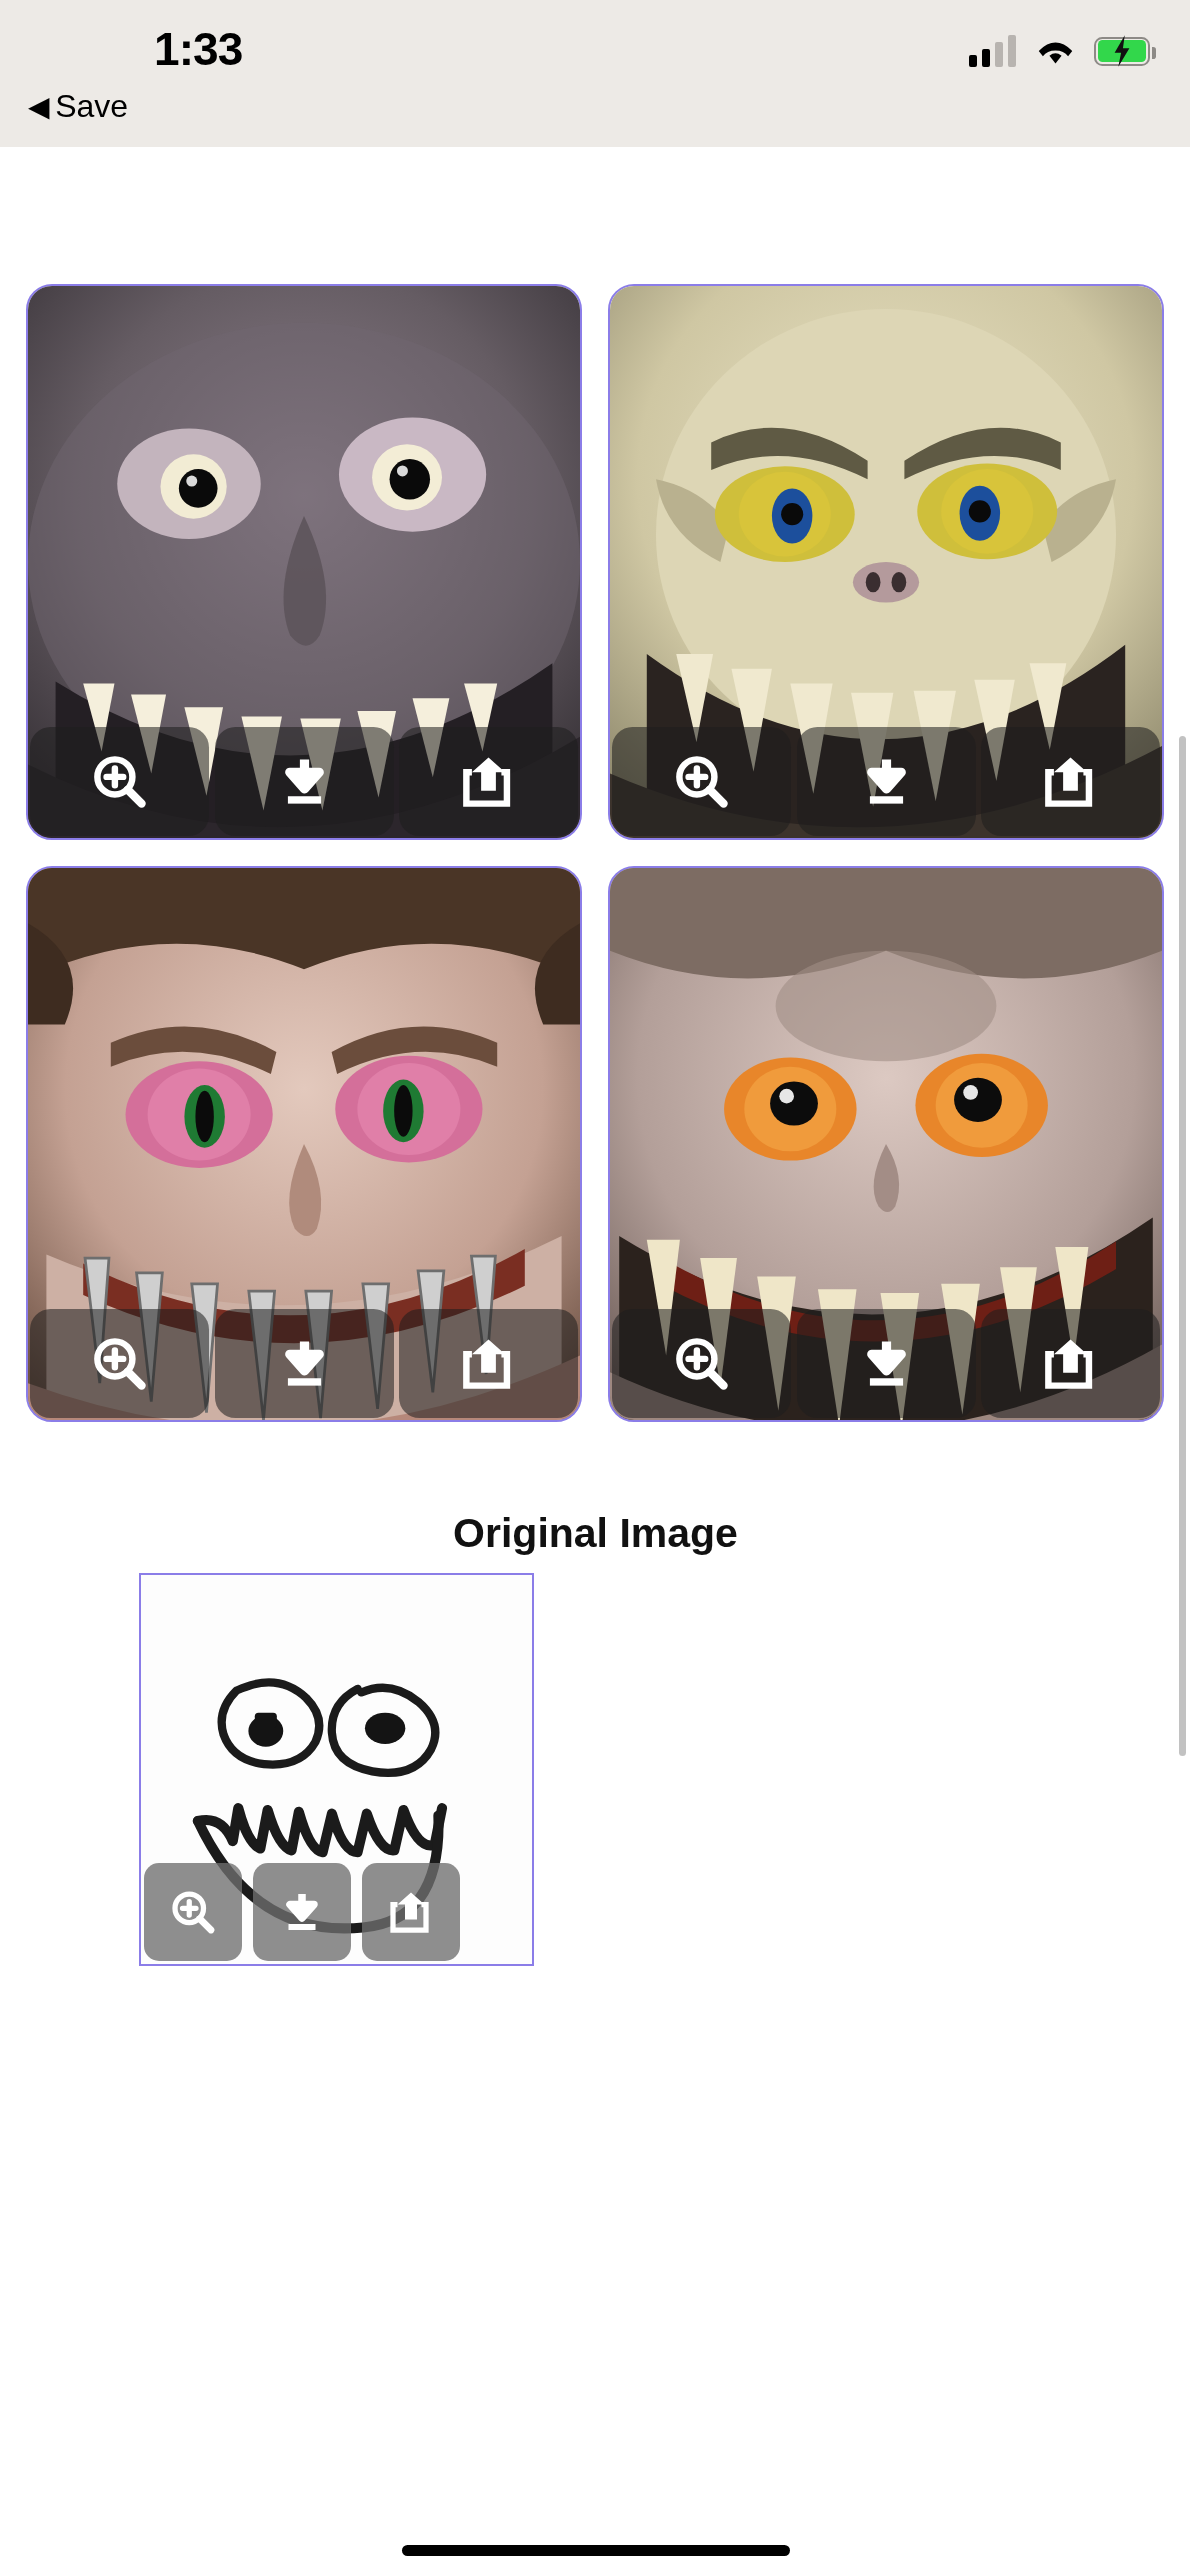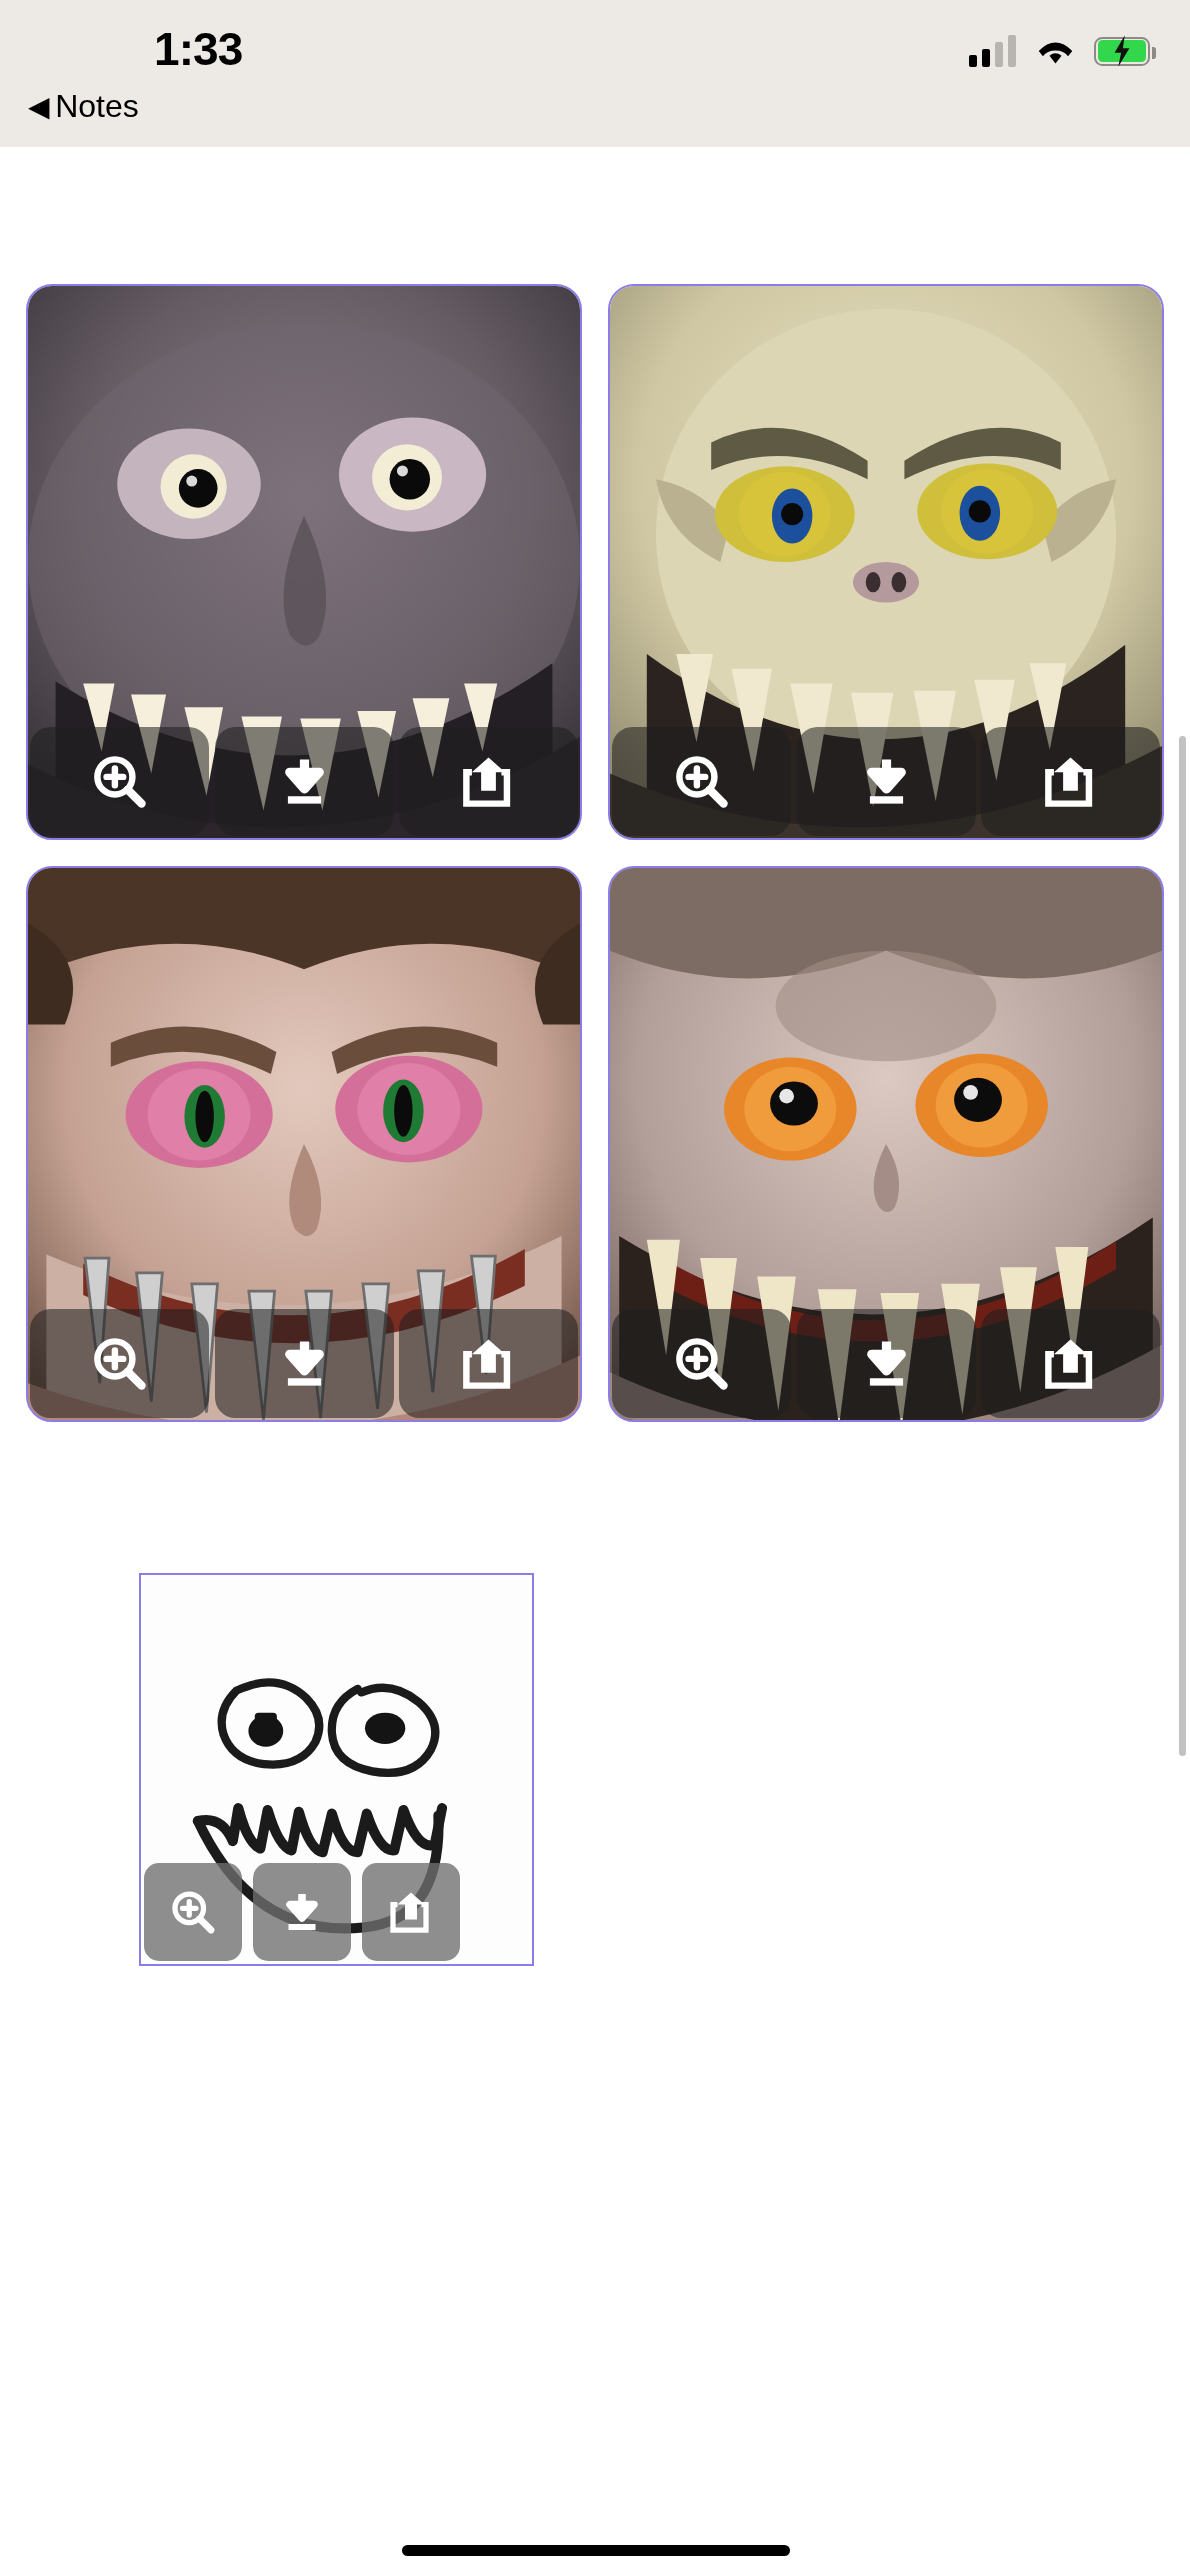--- a/index.html
+++ b/index.html
@@ -152,21 +152,21 @@
 </style>
 </head>
 <body>
 
 <div class="screen">
 
   <div class="statusbar">
     <div class="status-time">1:33</div>
     <div class="status-back">
       <span class="back-caret">◀</span>
-      <span>Notes</span>
+      <span>Save</span>
     </div>
     <div class="status-right">
       <span class="signal">
         <i></i>
           <i></i>
           <i></i>
           <i></i>
       </span>
       <span class="wifi">
         <svg viewBox="0 0 44 34" width="41" height="32">
@@ -434,20 +434,21 @@
           <div class="act-btn">
             <svg viewBox="0 0 64 64">
                 <path d="M14 22 h-6 v34 h44 V22 h-6" fill="none" stroke="#fff" stroke-width="7"></path>
                 <path d="M32 6 L50 22 H40 v20 h-16 V22 H14z" fill="#fff"></path>
               </svg>
           </div>
         </div>
       </div>
     </div>
 
+    <div class="orig-title">Original Image</div>
 
     <div class="orig-box">
       <svg class="orig-draw" viewBox="0 0 426 424" preserveAspectRatio="none">
         <rect width="426" height="424" fill="#fdfdfd"></rect>
         <g fill="none" stroke="#1b1b1b" stroke-width="9" stroke-linecap="round" stroke-linejoin="round">
           <path d="M104 126 q-22 22 -14 48 q10 28 44 32 q40 4 56 -24 q12 -26 -10 -48 q-26 -24 -60 -14 q-12 4 -16 6"></path>
           <path d="M236 124 q-30 16 -28 48 q2 34 44 42 q46 8 64 -24 q14 -28 -14 -52 q-30 -24 -62 -10"></path>
         </g>
         <ellipse cx="136" cy="170" rx="19" ry="17" fill="#141414"></ellipse>
         <rect x="124" y="150" width="24" height="16" rx="4" fill="#141414"></rect>

